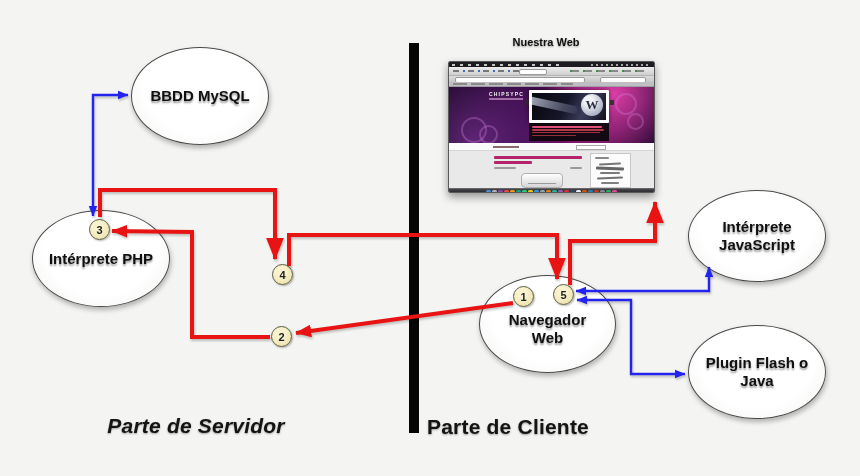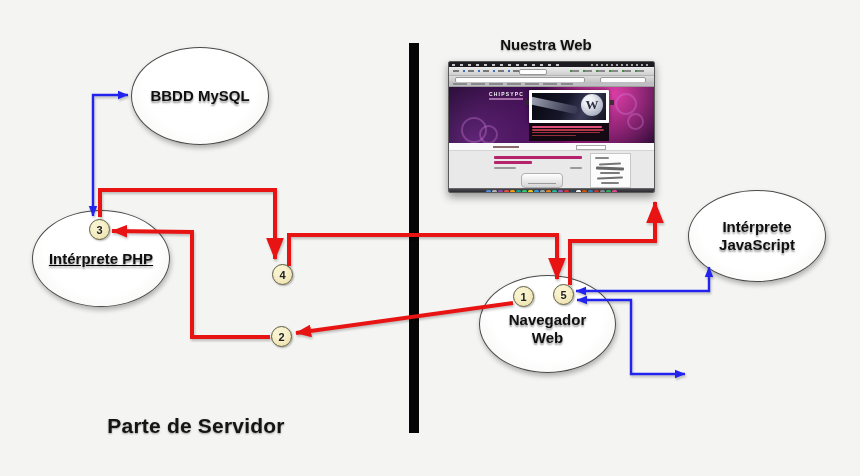--- a/index.html
+++ b/index.html
@@ -30,21 +30,21 @@
     box-shadow:1px 1px 2px rgba(0,0,0,.3);
     display:flex;align-items:center;justify-content:center;
     font-size:11px;font-weight:bold;color:#222;}
   
   .wires{position:absolute;left:0;top:0;z-index:6;pointer-events:none;}
   .wire{fill:none;filter:drop-shadow(1px 2px 1px rgba(0,0,0,.22));}
   .wire.red{stroke:var(--red,#e81414);stroke-width:4;}
   .wire.blue{stroke:var(--blue,#2323ee);stroke-width:2.4;}
   
   .web-caption{position:absolute;left:446px;top:36px;width:200px;z-index:2;
-    text-align:center;font-size:15px;font-weight:bold;color:#111;
+    text-align:center;font-size:11px;font-weight:bold;color:#111;
     text-shadow:0 1px 2px rgba(0,0,0,.35);}
   
   .browser{position:absolute;left:448px;top:61px;width:205px;height:130px;z-index:2;
     background:#ddd;border:1px solid #5a5a5a;border-radius:2px;
     box-shadow:0 4px 8px rgba(0,0,0,.4);overflow:hidden;}
   .menubar{position:relative;height:5px;background:#1c1c20;}
   .menubar:before{content:"";position:absolute;left:3px;top:1.5px;height:2px;width:110px;
     background:repeating-linear-gradient(90deg,rgba(255,255,255,.75) 0 3px,transparent 3px 8px);}
   .menubar:after{content:"";position:absolute;right:3px;top:1.5px;height:2px;width:60px;
     background:repeating-linear-gradient(90deg,rgba(255,255,255,.6) 0 2px,transparent 2px 5px);}
@@ -107,21 +107,22 @@
     border-top:1px solid #666;display:flex;align-items:center;justify-content:center;gap:1.5px;}
   .dock-dot{width:4.5px;height:4.5px;border-radius:1.5px;display:inline-block;}
 </style>
 </head>
 <body>
 
 <div class="stage">
 
   <div class="divider"></div>
 
-  <div class="section-label" style="left:36px;top:414px;width:320px;">Parte de Servidor</div>
+  <div class="section-label" style="left:36px;top:414px;width:320px;font-style:italic;">Parte de Servidor</div>
+  <div class="section-label" style="left:348px;top:415px;width:320px;">Parte de Cliente</div>
 
   <div class="web-caption">Nuestra Web</div>
 
   <div class="browser">
     <div class="menubar"></div>
     <div class="bookmarkbar">
       <span class="bm-pill"></span>
     </div>
     <div class="addressbar">
       <span class="url-field"></span>
@@ -193,30 +194,34 @@
           <span class="dock-dot" style="background: rgb(127, 140, 141);"></span>
           <span class="dock-dot" style="background: rgb(39, 174, 96);"></span>
           <span class="dock-dot" style="background: rgb(232, 67, 147);"></span>
         </span>
     </div>
   </div>
 
   <div class="node" style="left:131px;top:47px;width:136px;height:96px;">
     <span class="node-label">BBDD MySQL</span>
   </div>
-  <div class="node" style="left:32px;top:210px;width:136px;height:95px;text-decoration:underline;">
+  <div class="node" style="left:32px;top:210px;width:136px;height:95px;">
     <span class="node-label">Intérprete PHP</span>
   </div>
   <div class="node" style="left:688px;top:190px;width:136px;height:90px;">
     <span class="node-label">Intérprete
 JavaScript</span>
   </div>
   <div class="node" style="left:479px;top:275px;width:135px;height:96px;">
     <span class="node-label" style="padding-top:10px;">Navegador
 Web</span>
+  </div>
+  <div class="node" style="left:688px;top:325px;width:136px;height:92px;">
+    <span class="node-label">Plugin Flash o
+Java</span>
   </div>
 
   <div class="badge" style="left:513px;top:286px;">1</div>
   <div class="badge" style="left:271px;top:326px;">2</div>
   <div class="badge" style="left:89px;top:219px;">3</div>
   <div class="badge" style="left:272px;top:264px;">4</div>
   <div class="badge" style="left:553px;top:284px;">5</div>
 
   <svg class="wires" width="860" height="476" viewBox="0 0 860 476">
     <defs>

